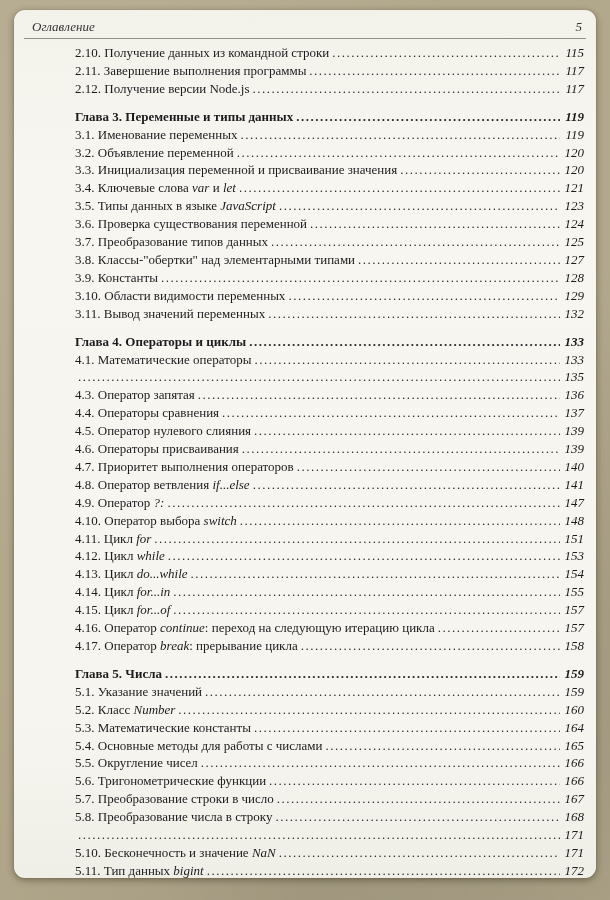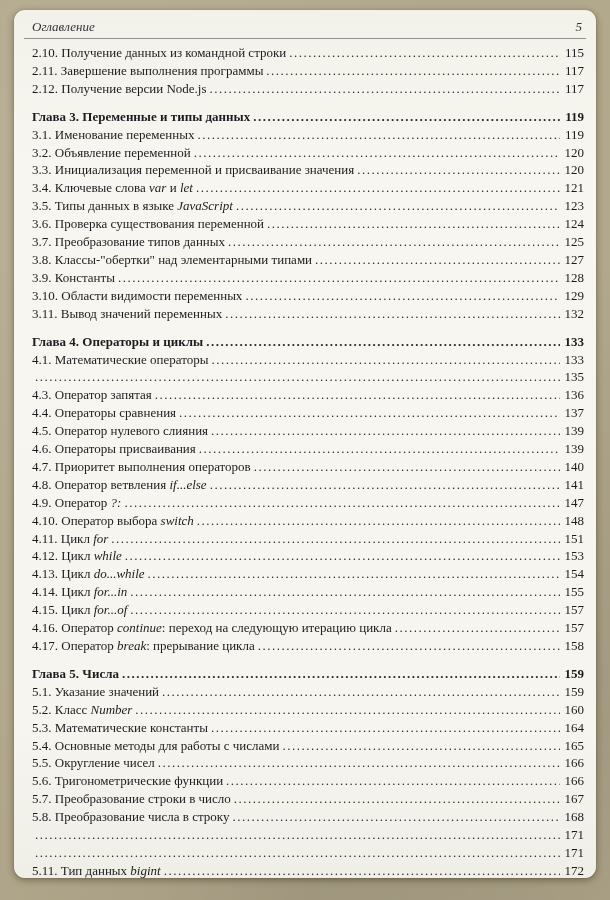--- a/index.html
+++ b/index.html
@@ -37,20 +37,21 @@
     align-items: baseline;
     font-style: italic;
     font-size: 13px;
     padding: 0 4px 3px 8px;
     border-bottom: 1px solid #8f8f8c;
     color: #333;
   }
   .toc {
     padding: 5px 2px 0 8px;
     font-size: 13px;
+    margin-left: 43px;
   }
   .toc-row {
     display: flex;
     align-items: baseline;
     line-height: 17.9px;
     white-space: nowrap;
   }
   .toc-row.chapter {
     font-weight: bold;
     margin-top: 10px;
@@ -67,20 +68,21 @@
     overflow: hidden;
     white-space: nowrap;
     letter-spacing: 1.5px;
     padding: 0 2px 0 3px;
     color: #2a2a2c;
   }
   .toc-page {
     flex: 0 0 auto;
     text-align: right;
     min-width: 24px;
+    font-style: italic;
   }
 </style>
 </head>
 <body>
 
 <div class="page">
   <div class="page-header">
     <span>Оглавление</span>
     <span>5</span>
   </div>
@@ -292,20 +294,21 @@
       <div class="toc-row">
         <span class="toc-label"><span>5.8. Преобразование числа в строку</span></span>
         <span class="toc-dots">............................................................................................................................................................................................................................</span>
         <span class="toc-page">168</span>
       </div>
       <div class="toc-row">
         <span class="toc-dots">............................................................................................................................................................................................................................</span>
         <span class="toc-page">171</span>
       </div>
       <div class="toc-row">
+        <span class="toc-label"><span>5.10. Бесконечность и значение </span><i>NaN</i></span>
         <span class="toc-dots">............................................................................................................................................................................................................................</span>
         <span class="toc-page">171</span>
       </div>
       <div class="toc-row">
         <span class="toc-label"><span>5.11. Тип данных </span><i>bigint</i></span>
         <span class="toc-dots">............................................................................................................................................................................................................................</span>
         <span class="toc-page">172</span>
       </div>
     </div>
 </div>

